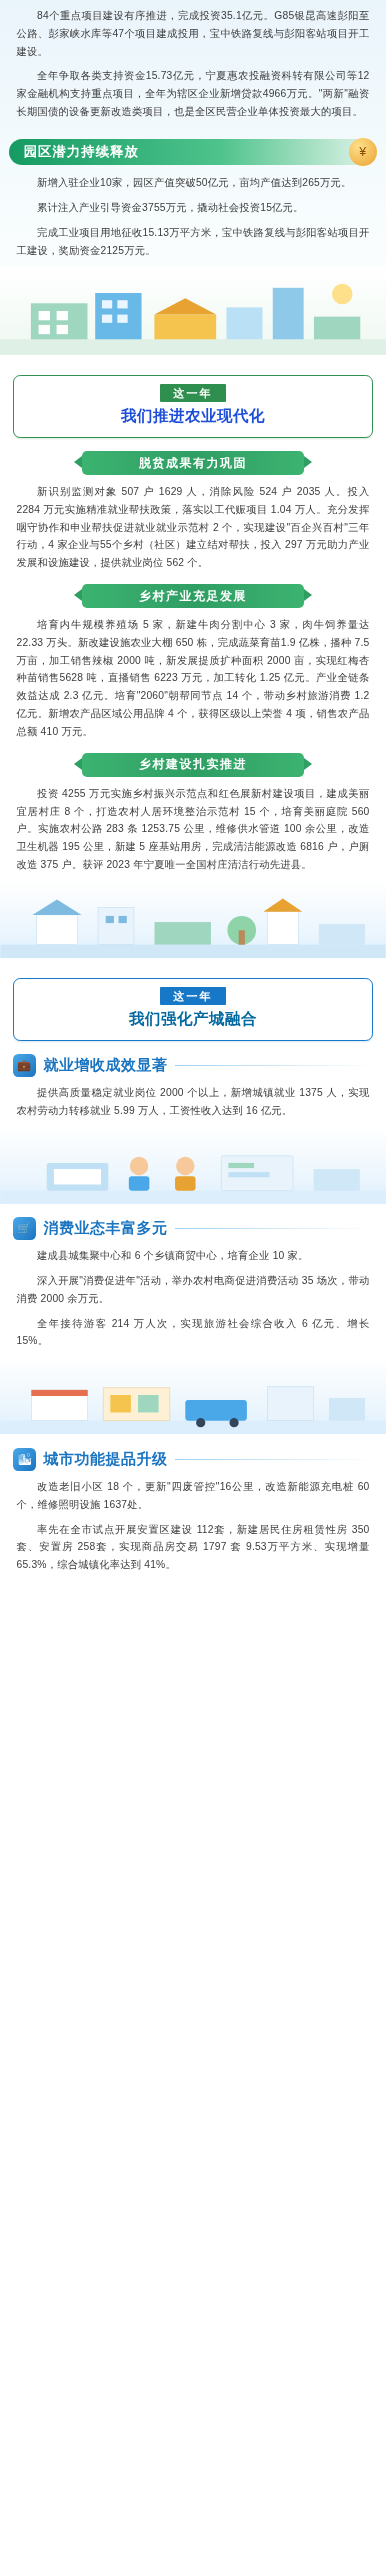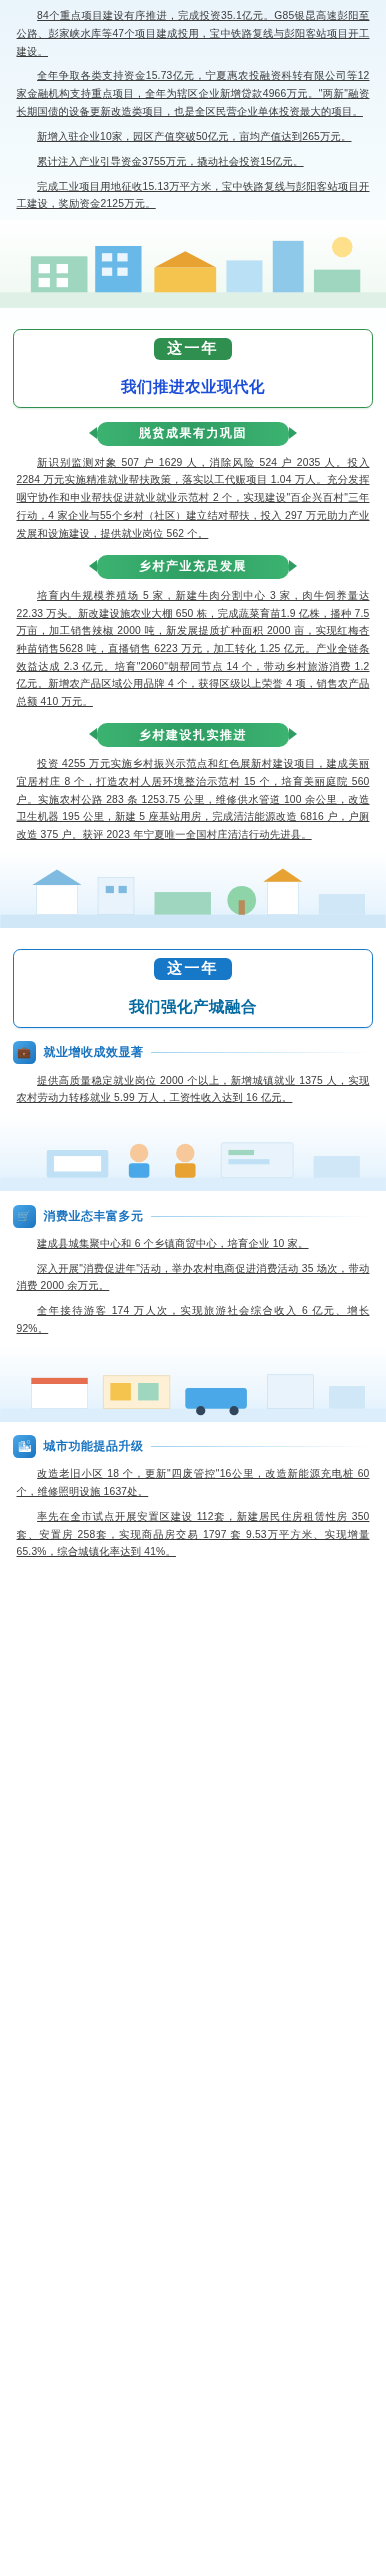--- a/index.html
+++ b/index.html
@@ -19,65 +19,65 @@
 
   
   .para {
     font-size: 10.3px;
     line-height: 1.72;
     color: #3b3b3b;
     text-align: justify;
     letter-spacing: 0.2px;
     margin: 0 16.5px 7.2px 16.5px;
   }
-  .para.indent { text-indent: 2em; text-decoration: underline; }
+  .para.indent { text-indent: 2em; }
 
   
   .top-block { padding-top: 7.2px; }
 
   
   .big-title {
     margin: 20.6px 13.4px 13.4px 13.4px;
     border: 1.5px solid #2f8f4e;
     border-radius: 7.2px;
     background: #ffffff;
     padding: 8.2px 5.2px 9.3px 5.2px;
     text-align: center;
     position: relative;
     box-shadow: 0 1.5px 0 rgba(47,143,78,.12);
   }
   .big-title .line1 {
     display: inline-block;
     background: #2f8f4e;
     color: #fff;
-    font-size: 15px;
+    font-size: 11px;
     font-weight: bold;
     letter-spacing: 2.1px;
     padding: 1.5px 13.4px;
-    border-radius: 6px;
-    margin-bottom: 17px;
+    border-radius: 1px;
+    margin-bottom: 4px;
   }
   .big-title .line2, .big-title .line3 {
     font-size: 15.5px;
     font-weight: bold;
     color: #1d4ed8;
     line-height: 1.35;
     letter-spacing: 0.5px;
   }
   .big-title.blue { border-color: #1878c8; box-shadow: 0 1.5px 0 rgba(24,120,200,.12);}
   .big-title.blue .line1 { background: #1878c8; }
   .big-title.blue .line2, .big-title.blue .line3 { color: #0369a1; }
 
   
   .sub-ribbon {
     margin: 12.4px auto 8.2px auto;
-    width: 192px;
+    width: 222px;
     height: 24px;
     background: linear-gradient(90deg, #3cb371 0%, #2f9e63 50%, #3cb371 100%);
-    border-radius: 10px;
+    border-radius: 5px;
     color: #fff;
     font-size: 12px;
     font-weight: bold;
     letter-spacing: 1.5px;
     display: flex;
     align-items: center;
     justify-content: center;
     position: relative;
   }
   .sub-ribbon:before, .sub-ribbon:after {
@@ -100,21 +100,21 @@
   .icon-head .ic {
     width: 23px; height: 23px;
     border-radius: 5.2px;
     background: linear-gradient(135deg, #4aa8e8, #1a74c0);
     margin-right: 7.2px;
     display: flex; align-items: center; justify-content: center;
     color: #fff; font-size: 11.3px;
     flex: none;
   }
   .icon-head .tx {
-    font-size: 12px;
+    font-size: 15px;
     font-weight: bold;
     color: #1a74c0;
     letter-spacing: 0.5px;
   }
   .icon-head .rule {
     flex: 1;
     height: 1px;
     background: linear-gradient(90deg, #9fd0f0, rgba(159,208,240,0));
     margin-left: 7.2px;
   }
@@ -162,20 +162,24 @@
 </head>
 <body>
 
 <div class="page">
 
   <div class="top-block">
     <p class="para indent">84个重点项目建设有序推进，完成投资35.1亿元。G85银昆高速彭阳至公路、彭家峡水库等47个项目建成投用，宝中铁路复线与彭阳客站项目开工建设。</p>
     <p class="para indent">全年争取各类支持资金15.73亿元，宁夏惠农投融资科转有限公司等12家金融机构支持重点项目，全年为辖区企业新增贷款4966万元。"两新"融资长期国债的设备更新改造类项目，也是全区民营企业单体投资最大的项目。</p>
   </div>
 
+  <div class="park-head">
+    <div class="bar">园区潜力持续释放</div>
+    <div class="coin">¥</div>
+  </div>
 
   <p class="para indent">新增入驻企业10家，园区产值突破50亿元，亩均产值达到265万元。</p>
   <p class="para indent">累计注入产业引导资金3755万元，撬动社会投资15亿元。</p>
   <p class="para indent">完成工业项目用地征收15.13万平方米，宝中铁路复线与彭阳客站项目开工建设，奖励资金2125万元。</p>
 
   <div class="illus park">
     <svg class="deco-row" viewBox="0 0 750 170" width="386" height="88" aria-hidden="true">
       <rect x="0" y="140" width="750" height="30" fill="#dff0e6"></rect>
       <rect x="60" y="70" width="110" height="70" fill="#9fd6c0"></rect>
       <rect x="75" y="85" width="22" height="18" fill="#ffffff"></rect>
@@ -255,21 +259,21 @@
     </svg>
   </div>
 
   <div class="icon-head">
     <div class="ic">🛒</div>
     <div class="tx">消费业态丰富多元</div>
     <div class="rule"></div>
   </div>
   <p class="para indent">建成县城集聚中心和 6 个乡镇商贸中心，培育企业 10 家。</p>
   <p class="para indent">深入开展"消费促进年"活动，举办农村电商促进消费活动 35 场次，带动消费 2000 余万元。</p>
-  <p class="para indent">全年接待游客 174 万人次，实现旅游社会综合收入 6 亿元、增长 92%。</p>
+  <p class="para indent">全年接待游客 214 万人次，实现旅游社会综合收入 6 亿元、增长 15%。</p>
 
   <div class="illus city">
     <svg class="deco-row" viewBox="0 0 750 150" width="386" height="77" aria-hidden="true">
       <rect x="0" y="124" width="750" height="26" fill="#dceefb"></rect>
       <rect x="60" y="74" width="110" height="50" fill="#ffffff" stroke="#bcd9ec"></rect>
       <rect x="60" y="64" width="110" height="12" fill="#e76f51"></rect>
       <rect x="200" y="60" width="130" height="64" fill="#fdf0d5" stroke="#e8c98a"></rect>
       <rect x="214" y="74" width="40" height="34" fill="#f4c44f"></rect>
       <rect x="268" y="74" width="40" height="34" fill="#9fd6c0"></rect>
       <rect x="360" y="84" width="120" height="40" rx="6" fill="#4aa8e8"></rect>

